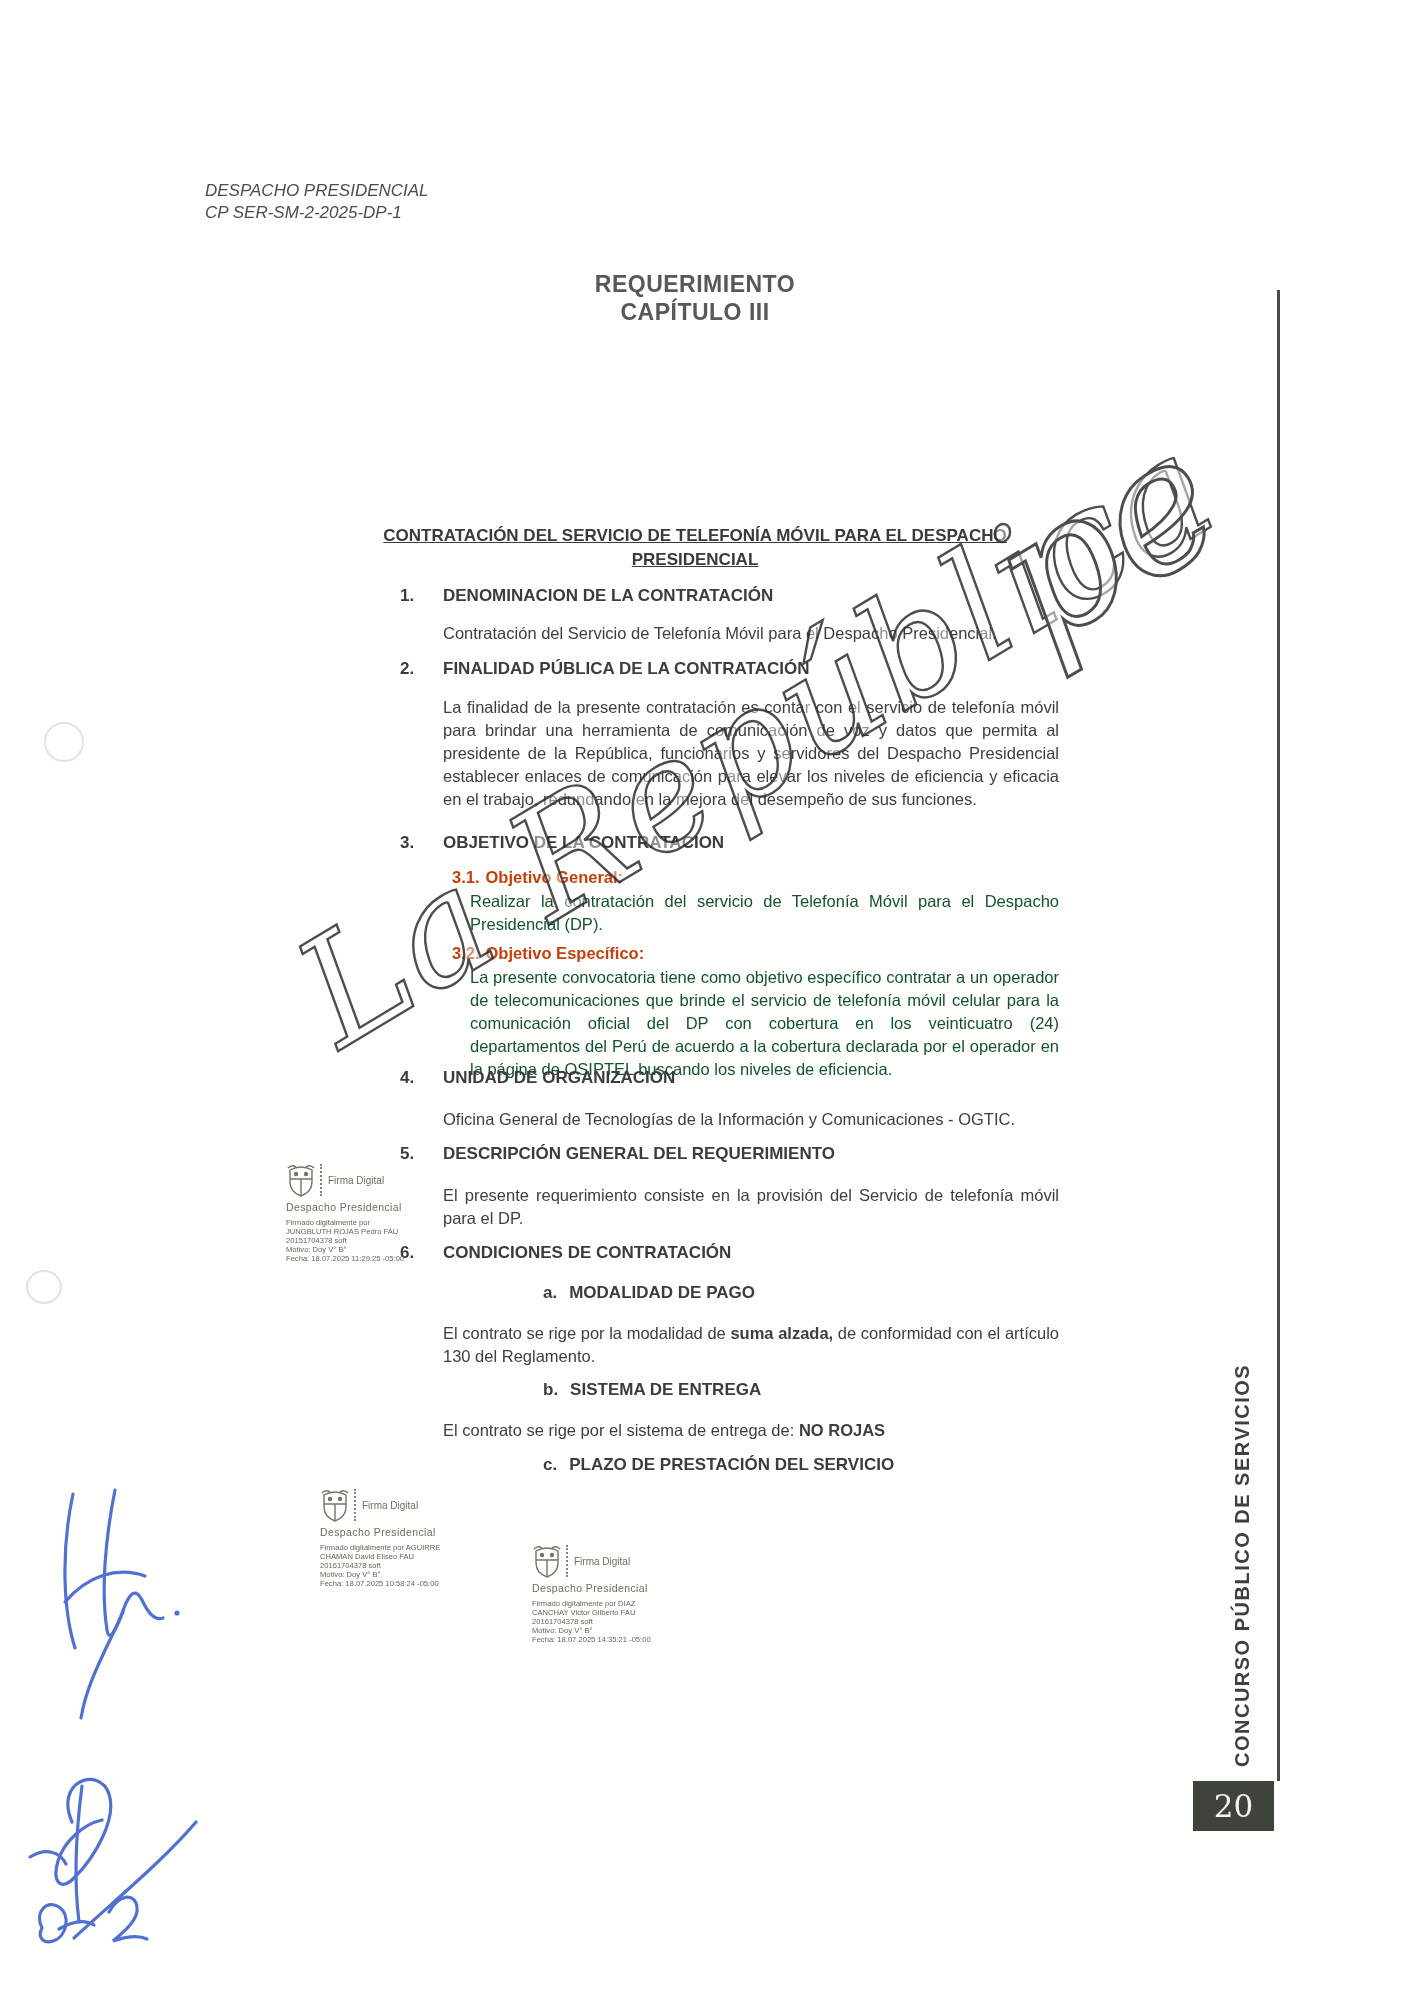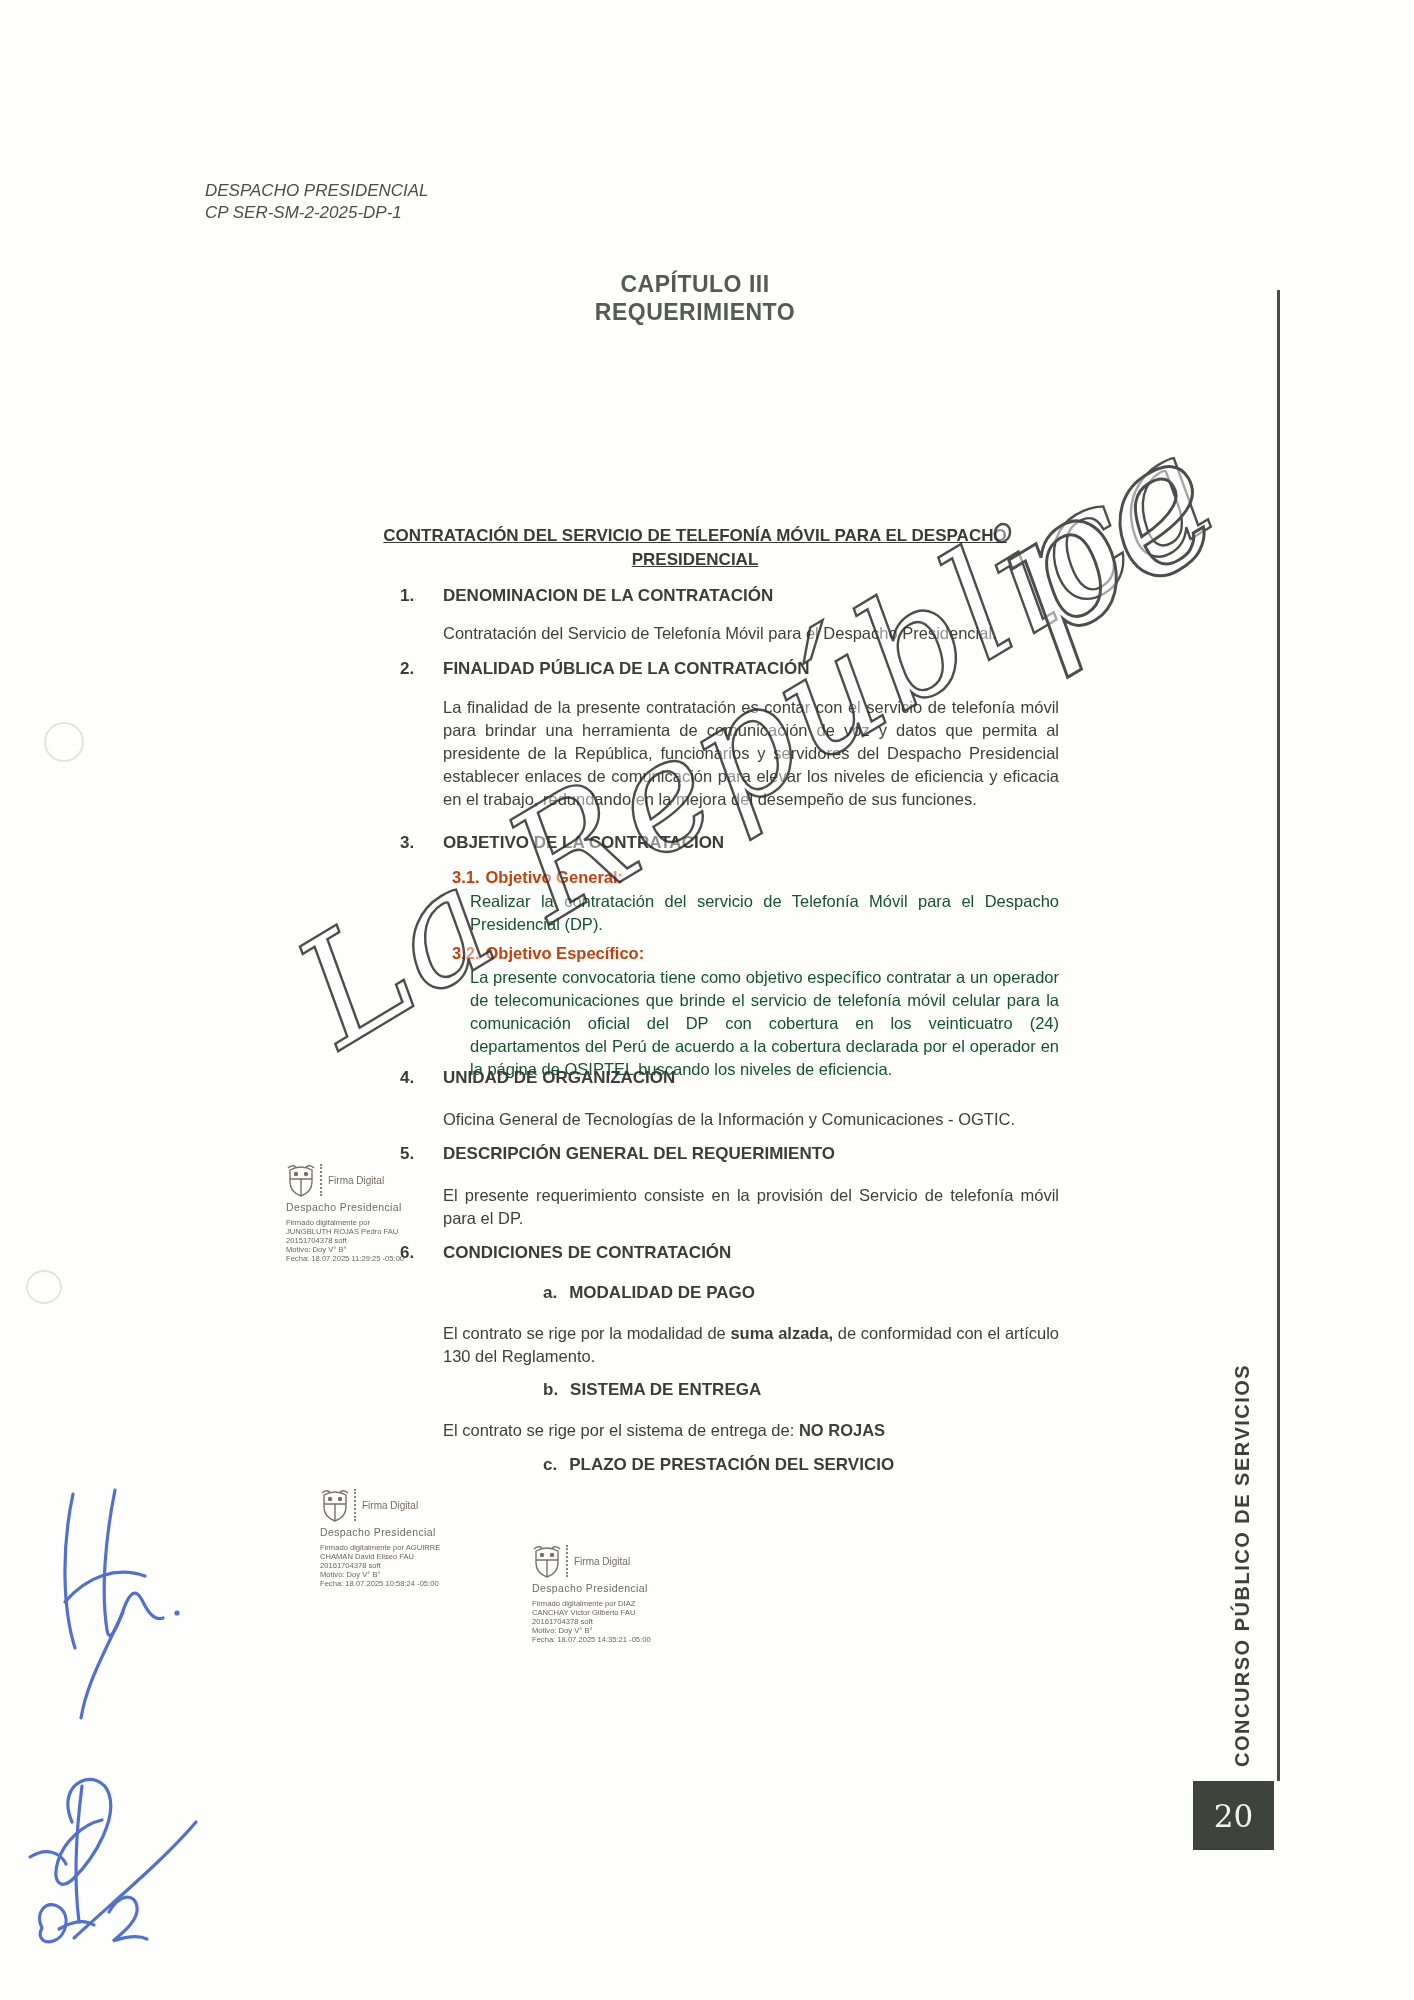--- a/index.html
+++ b/index.html
@@ -46,21 +46,21 @@
   
   .watermark{position:absolute;left:260px;top:430px;width:940px;height:680px;
     overflow:visible;pointer-events:none;z-index:5;}
   
   .sig{position:absolute;z-index:4;}
   
   .vline{position:absolute;left:1277px;top:290px;width:3px;height:1491px;background:#4a4a4a;}
   .side-label{position:absolute;left:1231px;top:1352px;height:415px;
     writing-mode:vertical-rl;transform:rotate(180deg);white-space:nowrap;
     font-weight:bold;font-size:20px;letter-spacing:1.5px;color:#3f3f3f;}
-  .page-num-box{position:absolute;left:1193px;top:1781px;width:81px;height:69px;
+  .page-num-box{position:absolute;left:1193px;top:1781px;width:81px;height:50px;
     background:#3e443c;display:flex;align-items:center;justify-content:center;}
   .page-num{font-family:"DejaVu Serif",serif;font-size:31px;color:#f2f2ee;}
   
   .punch{position:absolute;border:2px solid #e3e3e3;border-radius:50%;}
   .punch1{left:44px;top:722px;width:36px;height:36px;}
   .punch2{left:26px;top:1270px;width:32px;height:30px;}
 </style>
 </head>
 <body>
 
@@ -68,22 +68,22 @@
 
   <div class="punch punch1"></div>
   <div class="punch punch2"></div>
 
   <div class="letterhead">
     <div>DESPACHO PRESIDENCIAL</div>
     <div>CP SER-SM-2-2025-DP-1</div>
   </div>
 
   <div class="chapter">
+    <div>REQUERIMIENTO</div>
     <div>CAPÍTULO III</div>
-    <div>REQUERIMIENTO</div>
   </div>
 
   <div class="doc-subtitle">
     <span>CONTRATACIÓN DEL SERVICIO DE TELEFONÍA MÓVIL PARA EL DESPACHO PRESIDENCIAL</span>
   </div>
 
   <div class="content">
 
     <div class="sec-head" style="top:586px;">
       <span class="num">1.</span>

